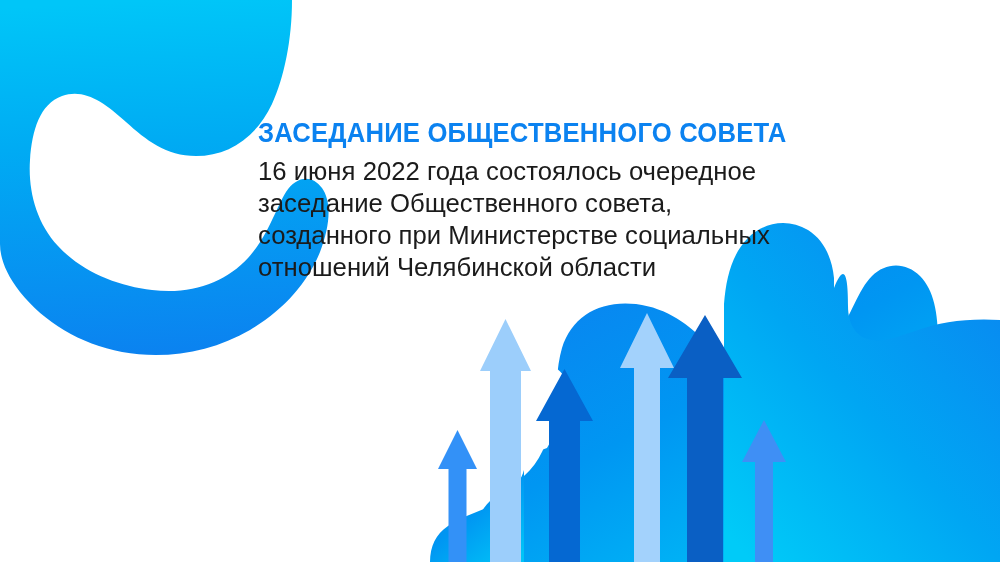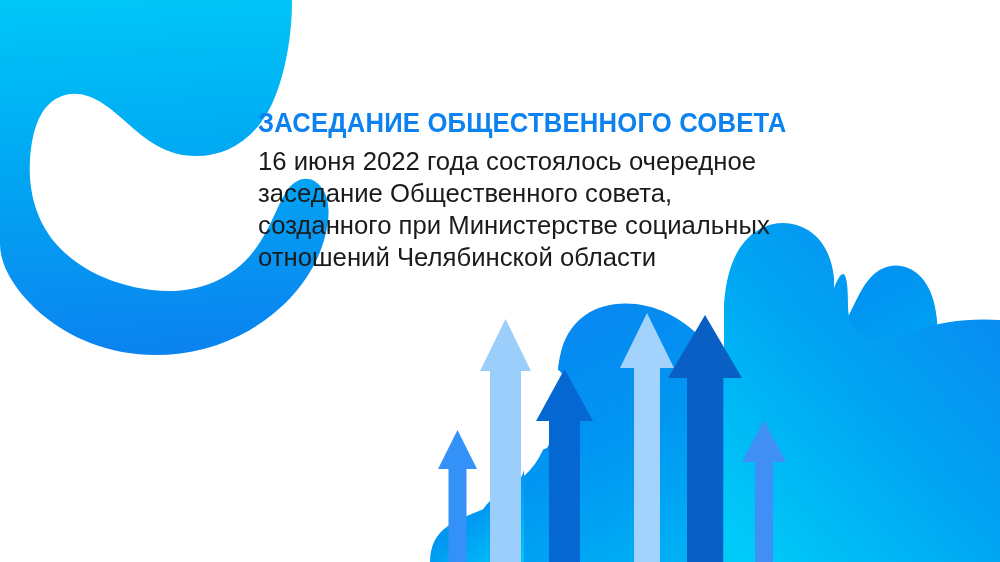--- a/index.html
+++ b/index.html
@@ -21,21 +21,21 @@
     position: absolute;
     left: 0;
     top: 0;
     width: 1000px;
     height: 562px;
     display: block;
   }
   #text-block {
     position: absolute;
     left: 258px;
-    top: 108px;
+    top: 118px;
     width: 680px;
   }
   #headline {
     margin: 0;
     font-family: "Liberation Sans", sans-serif;
     font-weight: bold;
     font-size: 27px;
     line-height: 30px;
     letter-spacing: 0.2px;
     color: #0b82f0;

